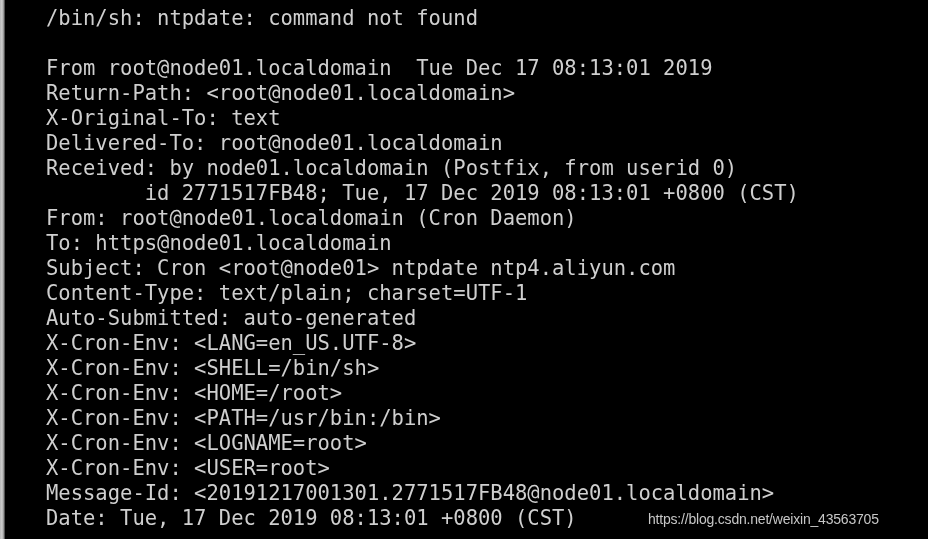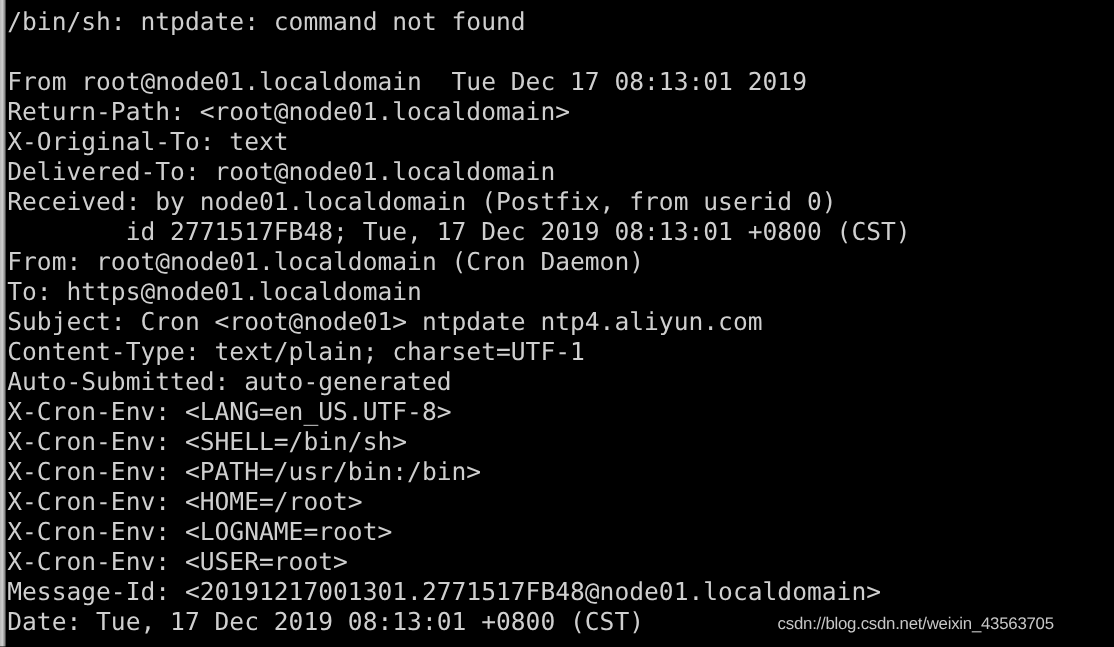--- a/index.html
+++ b/index.html
@@ -35,20 +35,21 @@
   }
   .term-line {
     display: block;
     height: 25px;
     line-height: 25px;
     font-size: 20.5px;
     letter-spacing: 0px;
     color: #cfcfcf;
     white-space: pre;
     font-family: "DejaVu Sans Mono", "Liberation Mono", monospace;
+    padding-left: 40px;
   }
   .term-line.blank {
     color: transparent;
   }
   #watermark {
     position: absolute;
     left: 648px;
     top: 511px;
     font-size: 14px;
     line-height: 16px;
@@ -75,23 +76,23 @@
       <span class="term-line">Delivered-To: root@node01.localdomain</span>
       <span class="term-line">Received: by node01.localdomain (Postfix, from userid 0)</span>
       <span class="term-line">        id 2771517FB48; Tue, 17 Dec 2019 08:13:01 +0800 (CST)</span>
       <span class="term-line">From: root@node01.localdomain (Cron Daemon)</span>
       <span class="term-line">To: https@node01.localdomain</span>
       <span class="term-line">Subject: Cron &lt;root@node01&gt; ntpdate ntp4.aliyun.com</span>
       <span class="term-line">Content-Type: text/plain; charset=UTF-1</span>
       <span class="term-line">Auto-Submitted: auto-generated</span>
       <span class="term-line">X-Cron-Env: &lt;LANG=en_US.UTF-8&gt;</span>
       <span class="term-line">X-Cron-Env: &lt;SHELL=/bin/sh&gt;</span>
+      <span class="term-line">X-Cron-Env: &lt;HOME=/root&gt;</span>
       <span class="term-line">X-Cron-Env: &lt;PATH=/usr/bin:/bin&gt;</span>
-      <span class="term-line">X-Cron-Env: &lt;HOME=/root&gt;</span>
       <span class="term-line">X-Cron-Env: &lt;LOGNAME=root&gt;</span>
       <span class="term-line">X-Cron-Env: &lt;USER=root&gt;</span>
       <span class="term-line">Message-Id: &lt;20191217001301.2771517FB48@node01.localdomain&gt;</span>
       <span class="term-line">Date: Tue, 17 Dec 2019 08:13:01 +0800 (CST)</span>
     </div>
 
-  <div id="watermark">csdn://blog.csdn.net/weixin_43563705</div>
+  <div id="watermark">https://blog.csdn.net/weixin_43563705</div>
 
 </div>
 
 </body></html>

